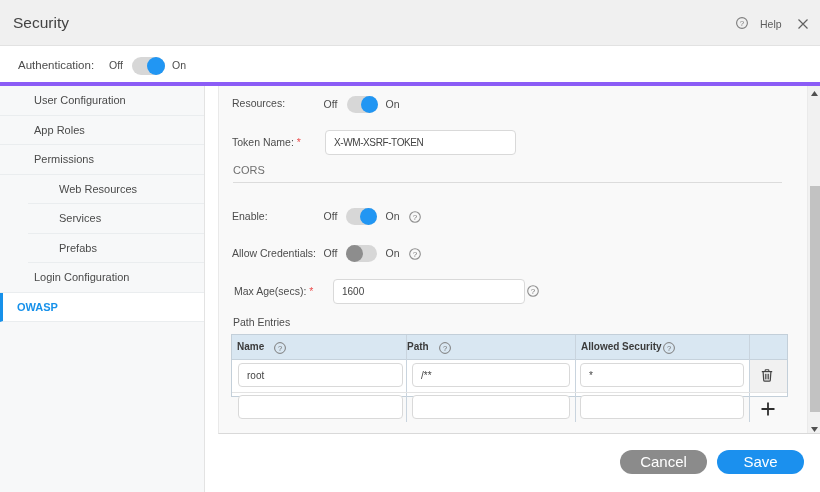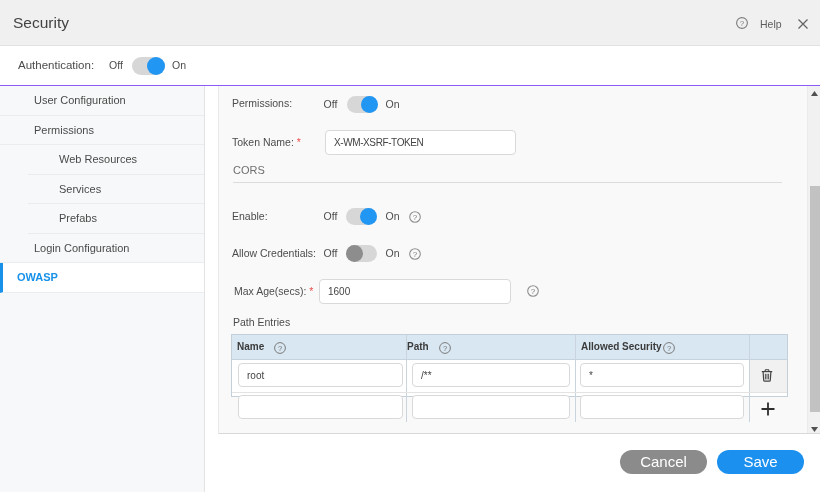--- a/index.html
+++ b/index.html
@@ -8,21 +8,21 @@
 .abs { position:absolute; }
 
 
 .hdr { position:absolute; left:0; top:0; width:820px; height:46px; background:#f0f0f0; border-bottom:1px solid #e2e2e2; }
 .hdr .title { position:absolute; left:13px; top:0; line-height:45px; font-size:15.5px; color:#434343; }
 .hdr .help-txt { position:absolute; left:760px; top:1px; line-height:46px; font-size:10.5px; color:#5d5d5d; }
 .hdr .qicon { position:absolute; left:736px; top:17px; }
 .hdr .xicon { position:absolute; left:798px; top:19px; }
 
 
-.authrow { position:absolute; left:0; top:46px; width:820px; height:40px; background:#fff; border-bottom:1px solid #8b5cf6; }
+.authrow { position:absolute; left:0; top:46px; width:820px; height:40px; background:#fff; border-bottom:4px solid #8b5cf6; }
 .authrow .lbl { position:absolute; left:18px; top:0; line-height:39px; font-size:11.5px; color:#4c4c4c; }
 
 
 .toggle { position:absolute; width:31px; height:17px; border-radius:9px; background:#d7d7d7; }
 .toggle .knob { position:absolute; top:0; width:17px; height:17px; border-radius:50%; }
 .toggle.on .knob { right:0; background:#2196f3; }
 .toggle.off .knob { left:0; background:#8d8d8d; }
 .offon { position:absolute; font-size:10.5px; color:#4c4c4c; }
 
 
@@ -71,31 +71,32 @@
     <div class="lbl">Authentication:</div>
     <div class="offon" style="left:109px; top:13px;">Off</div>
     <div class="toggle on" style="left:131.5px; top:10.5px; width:33px; height:18px;">
         <div class="knob" style="width:18px; height:18px;"></div>
       </div>
     <div class="offon" style="left:172px; top:13px;">On</div>
   </div>
 
   <div class="sidebar">
     <div class="item">User Configuration</div>
+    <div class="item">App Roles</div>
     <div class="item">Permissions</div>
     <div class="item sub">Web Resources</div>
     <div class="item sub">Services</div>
     <div class="item sub">Prefabs</div>
     <div class="item">Login Configuration</div>
     <div class="item active">OWASP</div>
   </div>
 
   <div class="panel">
 
-    <div class="flabel" style="left:13px; top:11px;">Permissions:</div>
+    <div class="flabel" style="left:13px; top:11px;">Resources:</div>
     <div class="offon" style="left:104.5px; top:12px;">Off</div>
     <div class="toggle on" style="left:128px; top:10px;">
         <div class="knob"></div>
       </div>
     <div class="offon" style="left:166.5px; top:12px;">On</div>
 
     <div class="flabel" style="left:13px; top:50px;">Token Name:<span class="req"> *</span></div>
     <input class="inp" style="left: 106px; top: 44px; width: 191px; height: 25px; letter-spacing: -0.4px;" value="X-WM-XSRF-TOKEN">
 
     <div class="flabel" style="left:14px; top:78px; color:#6f6f6f; font-size:11px;">CORS</div>
@@ -117,21 +118,21 @@
     <div class="toggle off" style="left:127px; top:159px;">
         <div class="knob"></div>
       </div>
     <div class="offon" style="left:166.5px; top:161px;">On</div>
     <svg class="qc" style="left:190px; top:161.5px;" width="12" height="12" viewBox="0 0 12 12">
         <circle cx="6" cy="6" r="5.3" fill="none" stroke="#8f8f8f" stroke-width="1.1"></circle>
         <text x="6" y="9" font-size="8" fill="#7a7a7a" text-anchor="middle" font-family="Liberation Sans">?</text>
       </svg>
 
     <div class="flabel" style="left:15px; top:199px;">Max Age(secs):<span class="req"> *</span></div>
-    <input class="inp" style="left: 100px; top: 193px; width: 192px; height: 25px;" value="1600">
+    <input class="inp" style="left: 114px; top: 193px; width: 192px; height: 25px;" value="1600">
     <svg class="qc" style="left:308px; top:199px;" width="12" height="12" viewBox="0 0 12 12">
         <circle cx="6" cy="6" r="5.3" fill="none" stroke="#8f8f8f" stroke-width="1.1"></circle>
         <text x="6" y="9" font-size="8" fill="#7a7a7a" text-anchor="middle" font-family="Liberation Sans">?</text>
       </svg>
 
     <div class="flabel" style="left:14px; top:230px;">Path Entries</div>
 
     <div class="abs" style="left:12px; top:248px; width:557px; height:63px; border:1px solid #c3cfd9; background:#fff;">
 
       <div class="abs" style="left:0; top:0; width:555px; height:25px; background:#d9e7f2; border-bottom:1px solid #c6d2dc;"></div>

